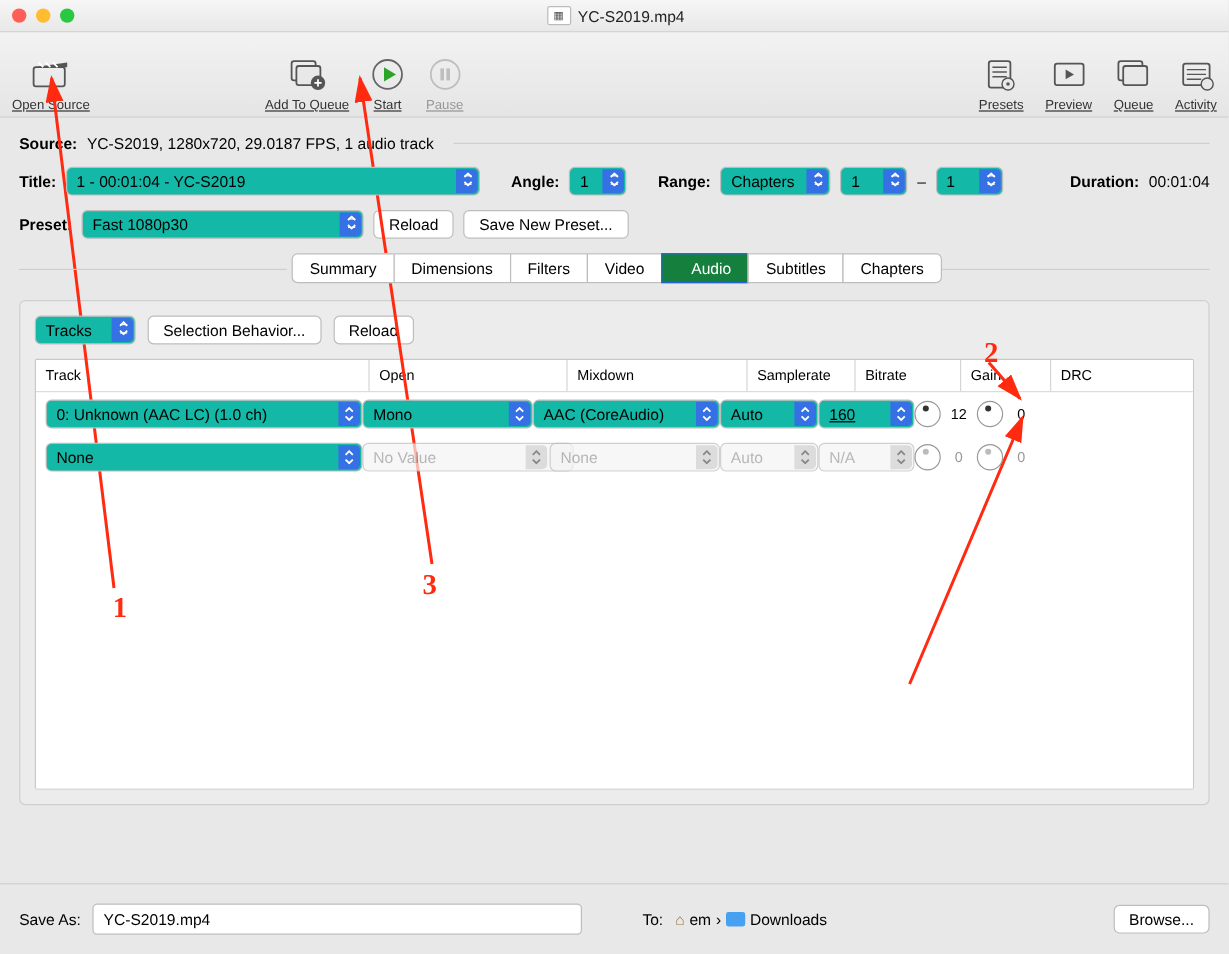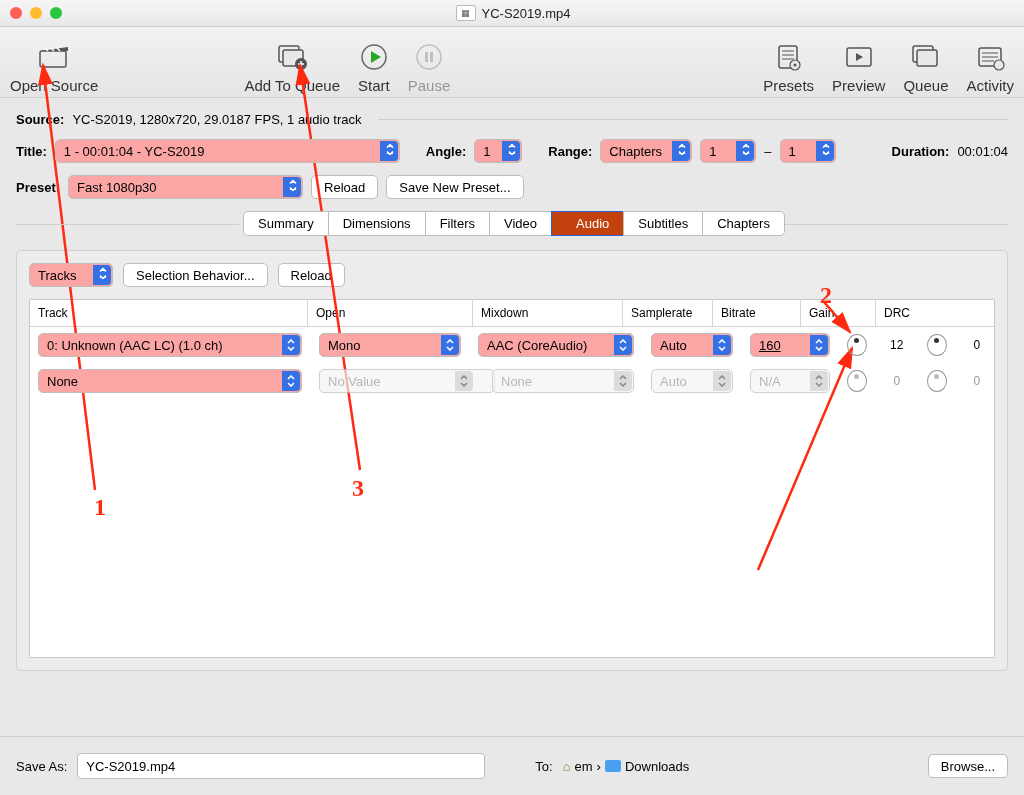--- a/index.html
+++ b/index.html
@@ -12,64 +12,64 @@
 .tl-min{background:#febc2e;}
 .tl-max{background:#28c840;}
 .title-file{flex:1;text-align:center;display:flex;align-items:center;justify-content:center;gap:6px;font-size:13px;color:#222;}
 .file-badge{display:inline-flex;width:18px;height:14px;background:#fff;border:1px solid #bbb;border-radius:2px;align-items:center;justify-content:center;font-size:9px;color:#555;}
 
 .toolbar{height:70px;display:flex;align-items:center;padding:0 10px;border-bottom:1px solid #d0d0d0;background:linear-gradient(#f2f2f2,#e5e5e5);}
 .tool-group-left,.tool-group-right{display:flex;gap:18px;}
 .tool-group-right{margin-left:auto;}
 .tool-btn{display:flex;flex-direction:column;align-items:center;justify-content:flex-end;height:64px;color:#555;cursor:pointer;}
 .tool-btn .ico{height:36px;display:flex;align-items:center;justify-content:center;}
-.tool-btn span.label{font-size:15px;color:#333;margin-top:2px;}
+.tool-btn span.label{font-size:11px;color:#333;margin-top:2px;text-decoration:underline;}
 .tool-btn.disabled{opacity:.45;}
 
 .ico svg{width:32px;height:28px;}
 .ico-play svg{width:28px;height:28px;}
 .ico-pause svg{width:28px;height:28px;}
 
 .content{padding:14px 16px 0 16px;}
 .row{display:flex;align-items:center;margin-bottom:12px;font-size:13px;gap:8px;flex-wrap:wrap;}
 .row .lbl{font-weight:600;}
 .hline{flex:1;height:1px;background:#cfcfcf;margin-left:8px;}
-select,.sel{appearance:none;background:#fca5a5;border:1px solid #bdbdbd;border-radius:5px;padding:3px 22px 3px 8px;font-size:13px;height:24px;box-sizing:border-box;position:relative;}
+select,.sel{appearance:none;background:#14b8a6;border:1px solid #bdbdbd;border-radius:5px;padding:3px 22px 3px 8px;font-size:13px;height:24px;box-sizing:border-box;position:relative;}
 .sel-wrap{position:relative;display:inline-block;}
 .sel-wrap::after{content:"";position:absolute;right:2px;top:2px;bottom:2px;width:18px;background:#3571e5;border-radius:0 4px 4px 0;}
 .sel-wrap::before{content:"";position:absolute;right:7px;top:50%;width:6px;height:6px;border-bottom:1.5px solid #fff;border-top:1.5px solid #fff;transform:translateY(-5px);z-index:2;}
 .sel-wrap .chev{position:absolute;right:6px;top:50%;transform:translateY(-50%);z-index:3;}
 .chev svg{width:8px;}
 .btn{background:#fff;border:1px solid #bdbdbd;border-radius:5px;padding:3px 12px;font-size:13px;height:24px;box-sizing:border-box;cursor:pointer;}
 
 .tabwrap{display:flex;margin:10px 0 0 0;position:relative;}
 .tab-line{position:absolute;top:50%;left:0;right:0;height:1px;background:#cfcfcf;z-index:0;}
 .tabs{display:flex;margin:0 auto;z-index:1;background:#e8e8e8;}
 .tab{border:1px solid #bdbdbd;background:#fff;padding:4px 14px;font-size:13px;cursor:pointer;margin-left:-1px;}
 .tab:first-child{border-radius:5px 0 0 5px;margin-left:4px;}
 .tab:last-child{border-radius:0 5px 5px 0;}
-.tab.active{background:#c2410c;border-color:#2464d8;color:#fff;padding-left:24px;}
+.tab.active{background:#15803d;border-color:#2464d8;color:#fff;padding-left:24px;}
 
 .panel{margin-top:14px;background:#ececec;border:1px solid #cfcfcf;border-radius:5px;padding:12px;}
 .panel-top{display:flex;gap:10px;margin-bottom:12px;}
 
 .tbl{border:1px solid #c8c8c8;background:#fff;border-radius:2px;}
 .tbl-head,.tbl-row{display:flex;align-items:center;font-size:12px;}
 .tbl-head{border-bottom:1px solid #d4d4d4;height:26px;background:#fff;}
 .tbl-head>div{padding:0 8px;border-right:1px solid #d6d6d6;box-sizing:border-box;height:26px;line-height:26px;}
 .tbl-head>div:last-child{border-right:none;}
 .col-track{width:278px;}
 .col-codec{width:165px;}
 .col-mix{width:150px;}
 .col-sample{width:90px;}
 .col-bitrate{width:88px;}
 .col-gain{width:75px;}
 .col-drc{width:75px;}
 .tbl-body{height:330px;overflow:auto;background:#fff;}
-.tbl-row{padding:6px 4px;gap:17px;}
+.tbl-row{padding:6px 4px;gap:0;}
 .dial{width:20px;height:20px;border:1px solid #999;border-radius:50%;display:inline-flex;align-items:center;justify-content:center;position:relative;}
 .dial::after{content:"";width:5px;height:5px;border-radius:50%;background:#333;position:absolute;top:3px;left:6px;}
 .dial.off::after{background:#bbb;}
 .val{width:30px;text-align:center;font-size:12px;}
 .val.dim{color:#999;}
 .row-sel{position:relative;display:inline-block;}
 .row-sel select{width:100%;}
 .row-sel .arr{position:absolute;right:2px;top:2px;bottom:2px;width:18px;background:#3571e5;border-radius:0 4px 4px 0;display:flex;align-items:center;justify-content:center;}
 .row-sel .arr svg{width:8px;}
 .row-sel.dis .arr{background:#dcdcdc;}

